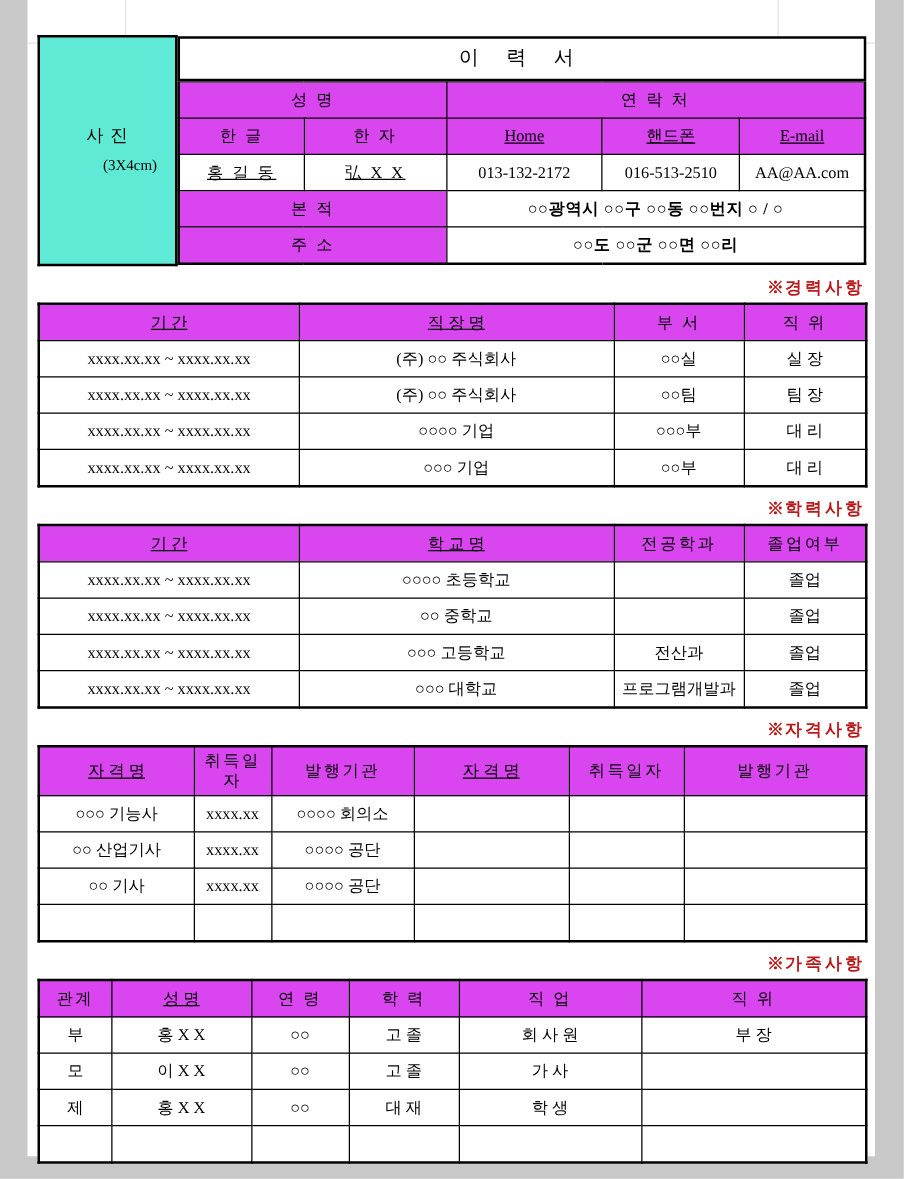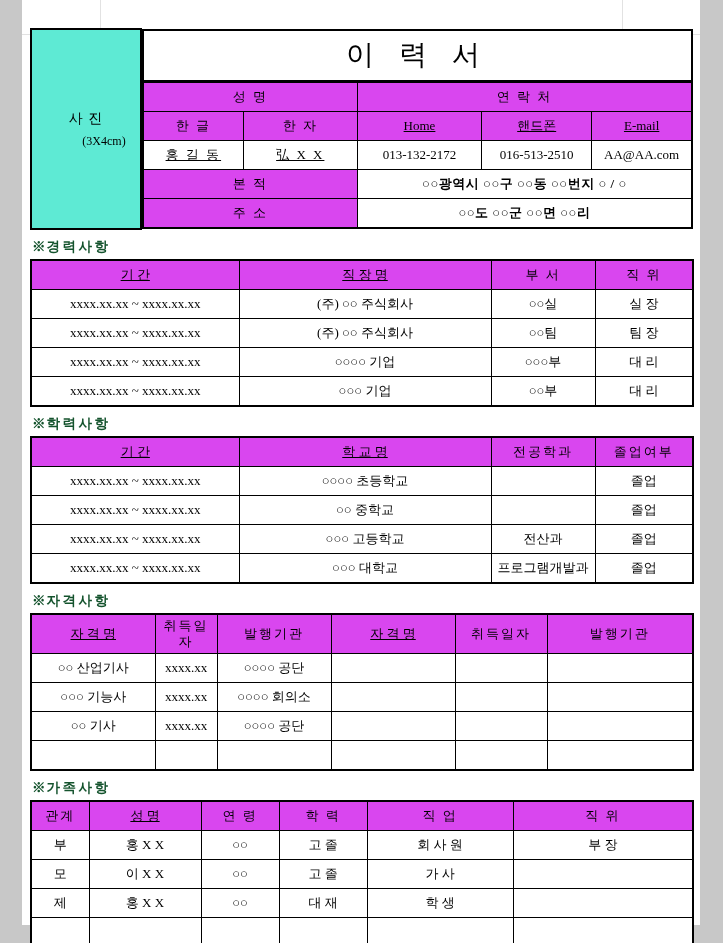--- a/index.html
+++ b/index.html
@@ -38,24 +38,25 @@
     left: 8px;
     top: 28px;
     width: 662px;
   }
 
   
   .sec-head {
     font-size: 13.5px;
     font-weight: bold;
     letter-spacing: 2.5px;
-    color: #14532d;
+    color: #b91c1c;
     margin: 9px 0 3px 2px;
     line-height: 1.25;
     white-space: nowrap;
+    text-align: right;
   }
   .sec-head .mark { letter-spacing: 1px; }
 
   
   table.grid {
     border-collapse: collapse;
     width: 100%;
     table-layout: fixed;
     border: 2px solid #000;
     background: #fff;
@@ -85,21 +86,21 @@
   .photo-cell {
     border: 2px solid #000;
     text-align: center;
     vertical-align: middle;
     font-size: 14px;
     letter-spacing: 1px;
     line-height: 1.7;
     background: #5eead4;
   }
   .doc-title {
-    font-size: 28px;
+    font-size: 16px;
     letter-spacing: 9px;
     text-align: center;
     padding: 5px 0 6px 0;
     border: 2px solid #000;
     border-bottom: 2px solid #000;
     font-weight: normal;
     background: #fff;
   }
   .xs { font-size: 12px; letter-spacing: 0px; padding-left: 36px; }
   .email { font-size: 12px; letter-spacing: 0px; }
@@ -274,31 +275,31 @@
       <tbody>
           <tr>
             <td class="hd tight">자 격 명</td>
             <td class="hd">취득일자</td>
             <td class="hd">발행기관</td>
             <td class="hd tight">자 격 명</td>
             <td class="hd">취득일자</td>
             <td class="hd">발행기관</td>
           </tr>
           <tr>
+            <td>○○○ 기능사</td>
+            <td class="xs">xxxx.xx</td>
+            <td>○○○○ 회의소</td>
+            <td class="blank"></td>
+            <td class="blank"></td>
+            <td class="blank"></td>
+          </tr>
+          <tr>
             <td>○○ 산업기사</td>
             <td class="xs">xxxx.xx</td>
             <td>○○○○ 공단</td>
-            <td class="blank"></td>
-            <td class="blank"></td>
-            <td class="blank"></td>
-          </tr>
-          <tr>
-            <td>○○○ 기능사</td>
-            <td class="xs">xxxx.xx</td>
-            <td>○○○○ 회의소</td>
             <td class="blank"></td>
             <td class="blank"></td>
             <td class="blank"></td>
           </tr>
           <tr>
             <td>○○ 기사</td>
             <td class="xs">xxxx.xx</td>
             <td>○○○○ 공단</td>
             <td class="blank"></td>
             <td class="blank"></td>

